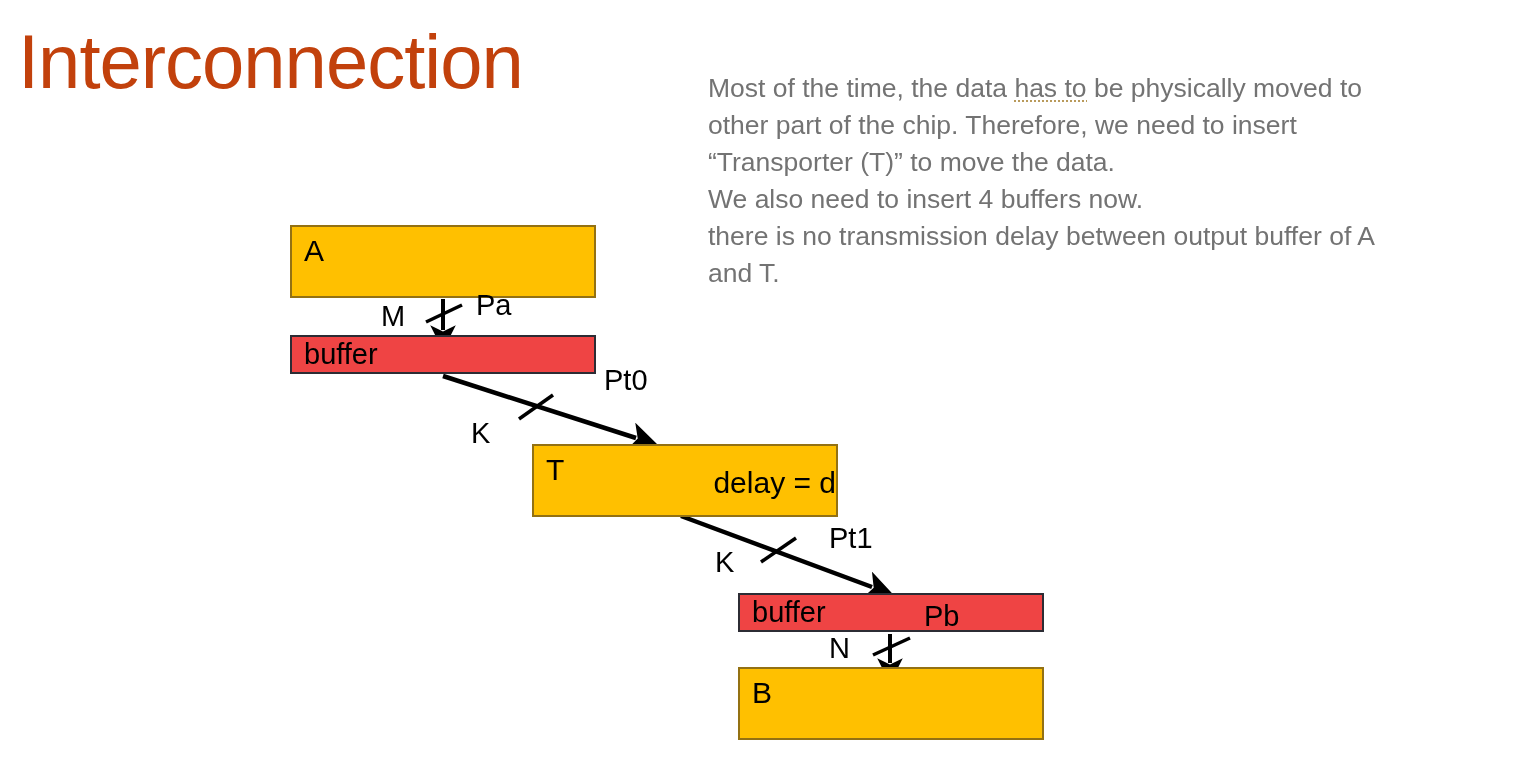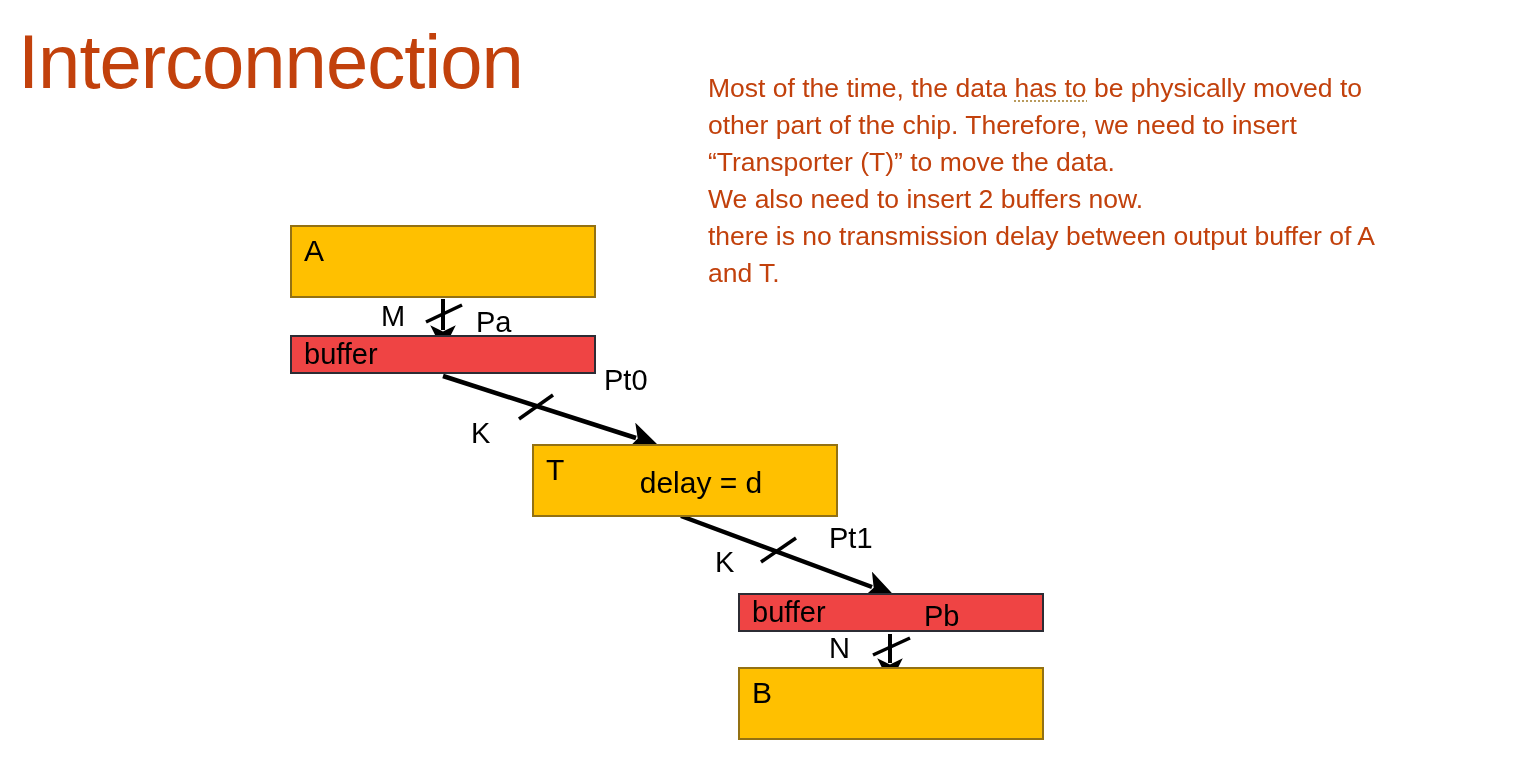--- a/index.html
+++ b/index.html
@@ -31,21 +31,21 @@
   }
 
   
   #body-text {
     position: absolute;
     left: 708px;
     top: 70px;
     width: 800px;
     font-size: 26.5px;
     line-height: 37px;
-    color: #c2410c;
+    color: #737373;
   }
   #body-text .ln { display: block; white-space: nowrap; }
   .grammar-underline {
     position: relative;
     white-space: nowrap;
   }
   .grammar-underline::after {
     content: "";
     position: absolute;
     left: 0;
@@ -95,21 +95,21 @@
     position: absolute;
     font-size: 30px;
     line-height: 1;
     color: #000000;
     white-space: nowrap;
   }
   .node-label.tl { left: 12px; top: 9px; }
   .node-label.center-d {
     left: 0; right: 0;
     top: 22px;
-    text-align: center;
+    text-align: right;
     padding-left: 32px;
   }
 
   
   #box-a      { left: 290px; top: 225px;  width: 306px; height: 73px; }
   #buffer-top { left: 290px; top: 335px;  width: 306px; height: 39px; }
   #box-t      { left: 532px; top: 444px;  width: 306px; height: 73px; }
   #buffer-bot { left: 738px; top: 593px;  width: 306px; height: 39px; }
   #box-b      { left: 738px; top: 667px;  width: 306px; height: 73px; }
 
@@ -118,21 +118,21 @@
 
   
   .edge-label {
     position: absolute;
     font-size: 29px;
     line-height: 1;
     color: #000000;
     white-space: nowrap;
   }
   #lbl-m   { left: 381px; top: 302px; }
-  #lbl-pa  { left: 476px; top: 308px; }
+  #lbl-pa  { left: 476px; top: 291px; }
   #lbl-k0  { left: 471px; top: 419px; }
   #lbl-pt0 { left: 604px; top: 366px; }
   #lbl-k1  { left: 715px; top: 548px; }
   #lbl-pt1 { left: 829px; top: 524px; }
   #lbl-n   { left: 829px; top: 634px; }
   #lbl-pb  { left: 924px; top: 602px; }
 
   #arrow-layer {
     position: absolute;
     left: 0; top: 0;
@@ -143,21 +143,21 @@
 </style>
 </head>
 <body>
 
 <div id="slide-title">Interconnection</div>
 
 <div id="body-text">
   <span class="ln"><span>Most of the time, the data </span><span class="grammar-underline">has to</span><span> be physically moved to</span></span>
   <span class="ln">other part of the chip. Therefore, we need to insert</span>
   <span class="ln">“Transporter (T)” to move the data.</span>
-  <span class="ln">We also need to insert 2 buffers now.</span>
+  <span class="ln">We also need to insert 4 buffers now.</span>
   <span class="ln">there is no transmission delay between output buffer of A</span>
   <span class="ln">and T.</span>
 </div>
 
 <div id="diagram">
 
   <svg id="arrow-layer" viewBox="0 0 1528 776" width="1528" height="776" xmlns="http://www.w3.org/2000/svg">
     <defs>
       <marker id="ah" markerWidth="9" markerHeight="9" refX="1.2" refY="3.2" orient="auto" markerUnits="strokeWidth">
         <path d="M0,0 L6.4,3.2 L0,6.4 L1.6,3.2 z" fill="#000000"></path>

